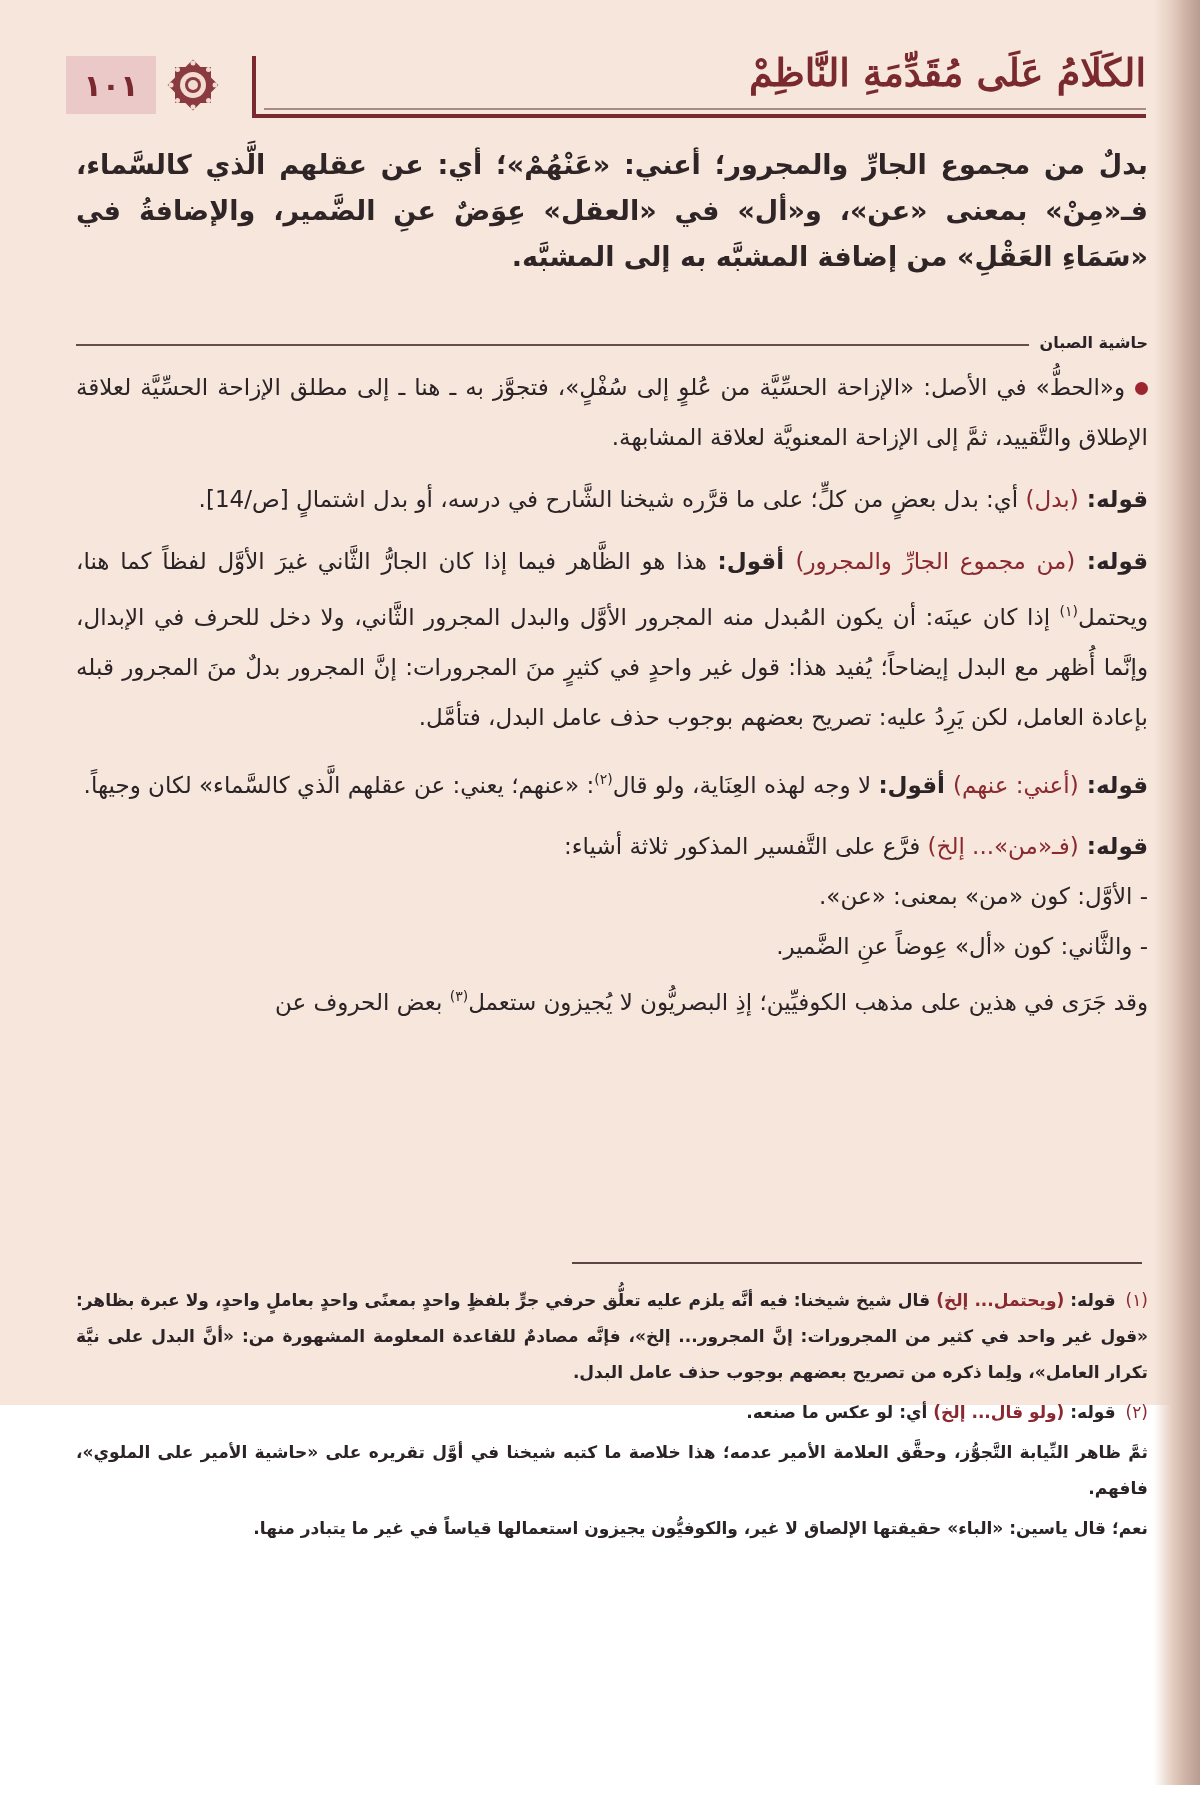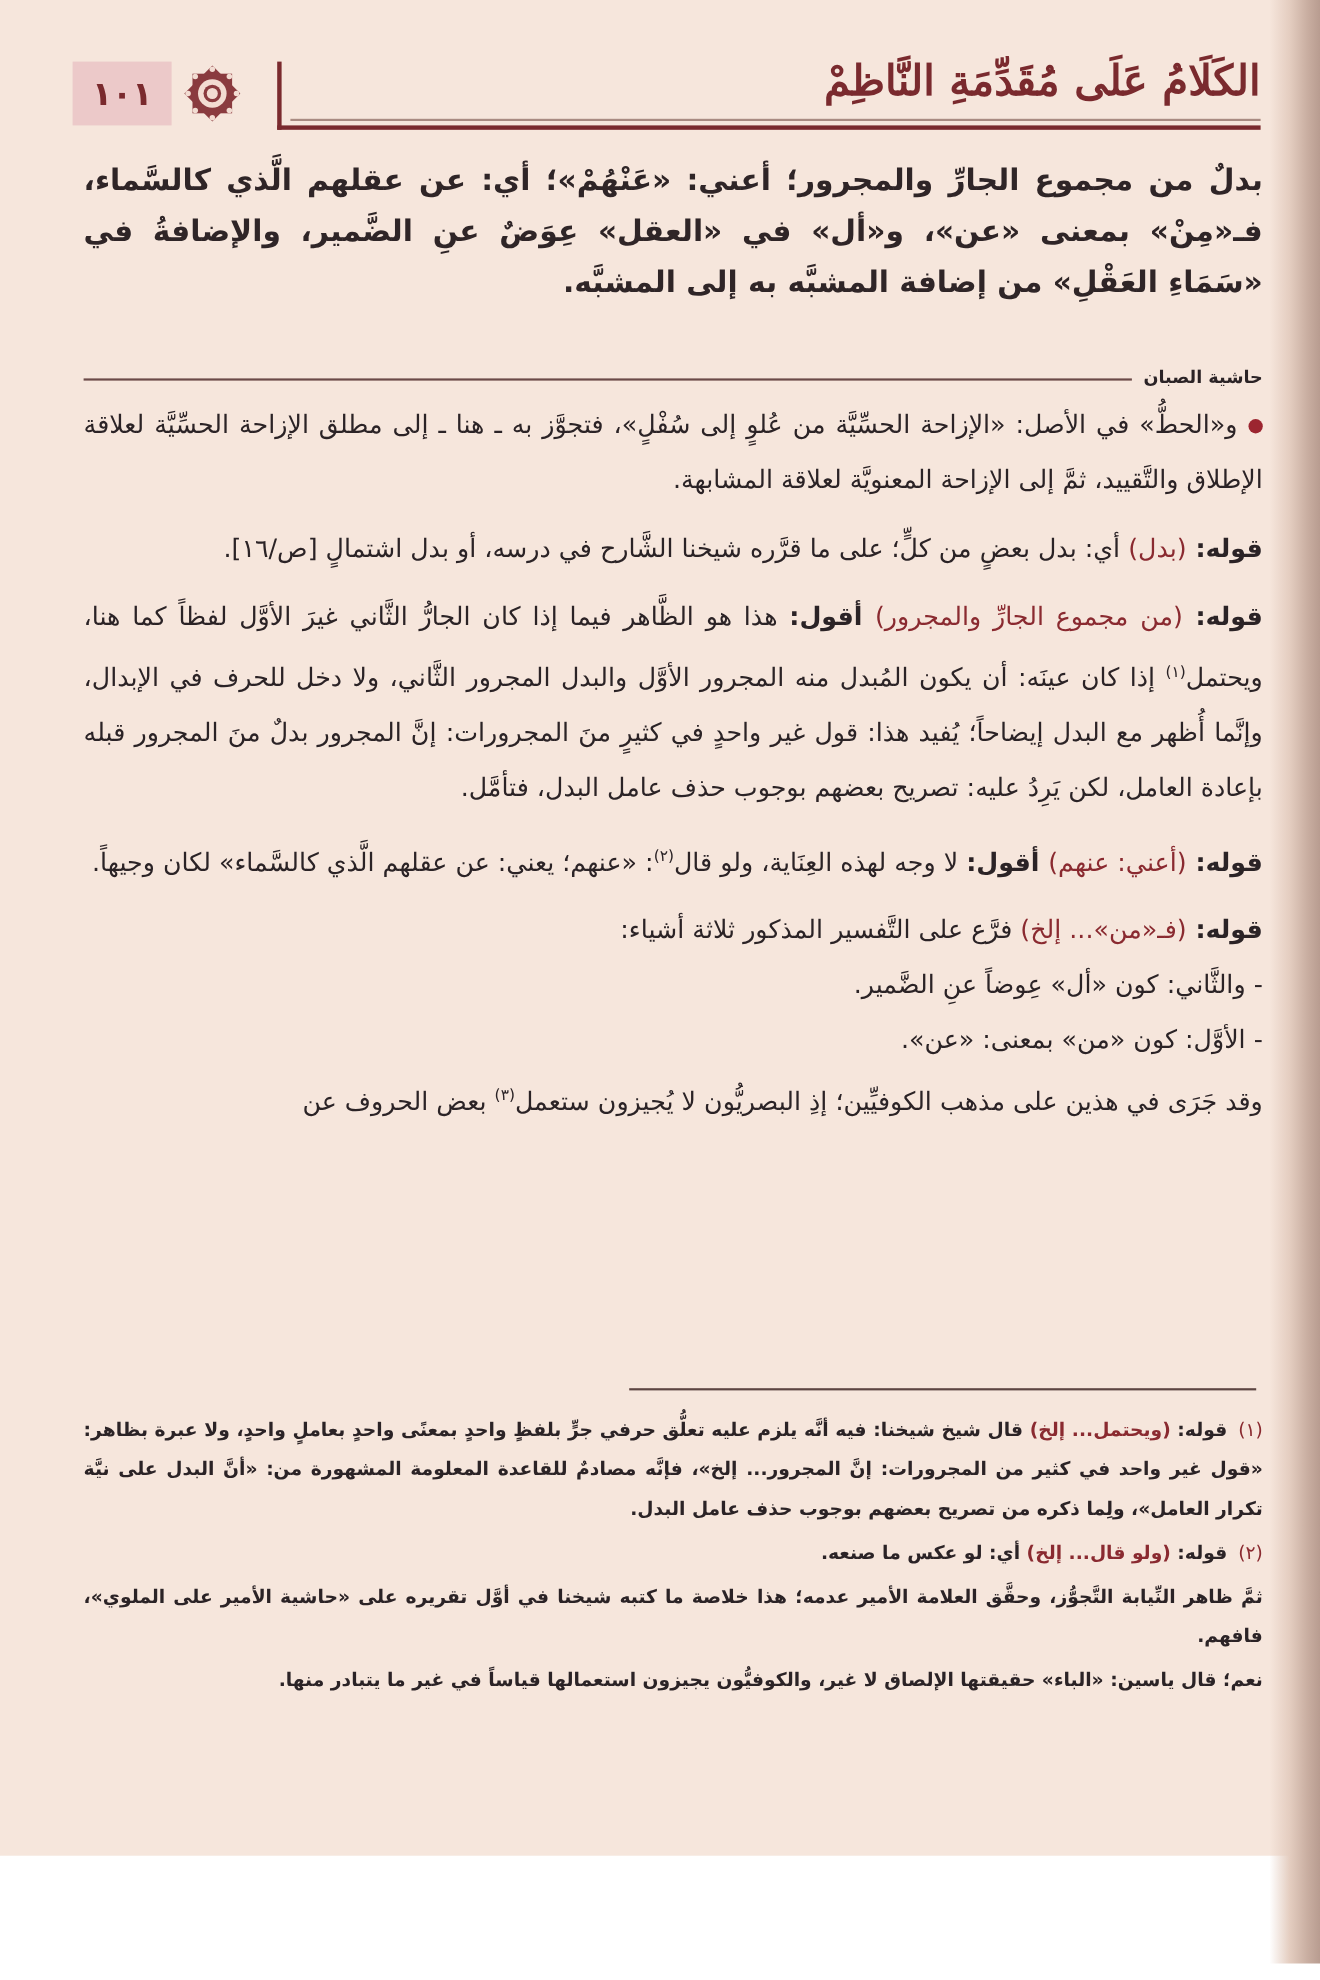--- a/index.html
+++ b/index.html
@@ -2,21 +2,21 @@
 <html><head>
 <meta charset="utf-8">
 <style>
   html, body { margin:0; padding:0; }
   body {
     width:1200px; height:1800px; overflow:hidden;
     background:#ffffff;
     font-family:"DejaVu Sans", sans-serif;
   }
   .page {
-    position:absolute; left:0; top:0; width:1200px; height:1687px;
+    position:absolute; left:0; top:0; width:1200px; height:1405px;
     background:#f6e6dc;
   }
   .page-shadow {
     position:absolute; right:0; top:0; width:46px; height:1785px;
     background:linear-gradient(to right, rgba(246,230,220,0) 0%, #e4cdc0 40%, #c9aea1 75%, #b89c90 100%);
   }
   .header {
     position:absolute; left:66px; top:46px; width:1080px; height:76px;
   }
   .page-num-box {
@@ -114,29 +114,29 @@
   <div class="body-text matn">بدلٌ من مجموع الجارِّ والمجرور؛ أعني: «عَنْهُمْ»؛ أي: عن عقلهم الَّذي كالسَّماء، فـ«مِنْ» بمعنى «عن»، و«أل» في «العقل» عِوَضٌ عنِ الضَّمير، والإضافةُ في «سَمَاءِ العَقْلِ» من إضافة المشبَّه به إلى المشبَّه.</div>
 
   <div class="hashiyah-label">
     <span class="lbl">حاشية الصبان</span>
     <span class="rule"></span>
   </div>
 
   <div class="body-text sharh">
     <p><span class="bullet"></span><span>و«الحطُّ» في الأصل: «الإزاحة الحسِّيَّة من عُلوٍ إلى سُفْلٍ»، فتجوَّز به ـ هنا ـ إلى مطلق الإزاحة الحسِّيَّة لعلاقة الإطلاق والتَّقييد، ثمَّ إلى الإزاحة المعنويَّة لعلاقة المشابهة.</span></p>
 
-    <p><span class="b">قوله: </span><span class="red">(بدل)</span><span> أي: بدل بعضٍ من كلٍّ؛ على ما قرَّره شيخنا الشَّارح في درسه، أو بدل اشتمالٍ [ص/١٦].</span></p>
+    <p><span class="b">قوله: </span><span class="red">(بدل)</span><span> أي: بدل بعضٍ من كلٍّ؛ على ما قرَّره شيخنا الشَّارح في درسه، أو بدل اشتمالٍ [ص/14].</span></p>
 
     <p><span class="b">قوله: </span><span class="red">(من مجموع الجارِّ والمجرور)</span><span class="b"> أقول:</span><span> هذا هو الظَّاهر فيما إذا كان الجارُّ الثَّاني غيرَ الأوَّل لفظاً كما هنا، ويحتمل</span><span class="sup">(١)</span><span> إذا كان عينَه: أن يكون المُبدل منه المجرور الأوَّل والبدل المجرور الثَّاني، ولا دخل للحرف في الإبدال، وإنَّما أُظهر مع البدل إيضاحاً؛ يُفيد هذا: قول غير واحدٍ في كثيرٍ منَ المجرورات: إنَّ المجرور بدلٌ منَ المجرور قبله بإعادة العامل، لكن يَرِدُ عليه: تصريح بعضهم بوجوب حذف عامل البدل، فتأمَّل.</span></p>
 
     <p><span class="b">قوله: </span><span class="red">(أعني: عنهم)</span><span class="b"> أقول:</span><span> لا وجه لهذه العِنَاية، ولو قال</span><span class="sup">(٢)</span><span>: «عنهم؛ يعني: عن عقلهم الَّذي كالسَّماء» لكان وجيهاً.</span></p>
 
     <p class="noindent"><span class="b">قوله: </span><span class="red">(فـ«من»... إلخ)</span><span> فرَّع على التَّفسير المذكور ثلاثة أشياء:</span></p>
+    <p class="noindent">- الأوَّل: كون «من» بمعنى: «عن».</p>
     <p class="noindent">- والثَّاني: كون «أل» عِوضاً عنِ الضَّمير.</p>
-    <p class="noindent">- الأوَّل: كون «من» بمعنى: «عن».</p>
     <p><span>وقد جَرَى في هذين على مذهب الكوفيِّين؛ إذِ البصريُّون لا يُجيزون ستعمل</span><span class="sup">(٣)</span><span> بعض الحروف عن</span></p>
   </div>
 
   <div class="fn-rule"></div>
 
   <div class="body-text footnotes">
     <p><span class="fn-num">(١)</span><span>قوله: </span><span class="red">(ويحتمل... إلخ)</span><span> قال شيخ شيخنا: فيه أنَّه يلزم عليه تعلُّق حرفي جرٍّ بلفظٍ واحدٍ بمعنًى واحدٍ بعاملٍ واحدٍ، ولا عبرة بظاهر: «قول غير واحد في كثير من المجرورات: إنَّ المجرور... إلخ»، فإنَّه مصادمٌ للقاعدة المعلومة المشهورة من: «أنَّ البدل على نيَّة تكرار العامل»، ولِما ذكره من تصريح بعضهم بوجوب حذف عامل البدل.</span></p>
     <p><span class="fn-num">(٢)</span><span>قوله: </span><span class="red">(ولو قال... إلخ)</span><span> أي: لو عكس ما صنعه.</span></p>
     <p class="fn-cont">ثمَّ ظاهر النِّيابة التَّجوُّز، وحقَّق العلامة الأمير عدمه؛ هذا خلاصة ما كتبه شيخنا في أوَّل تقريره على «حاشية الأمير على الملوي»، فافهم.</p>
     <p class="fn-cont">نعم؛ قال ياسين: «الباء» حقيقتها الإلصاق لا غير، والكوفيُّون يجيزون استعمالها قياساً في غير ما يتبادر منها.</p>

